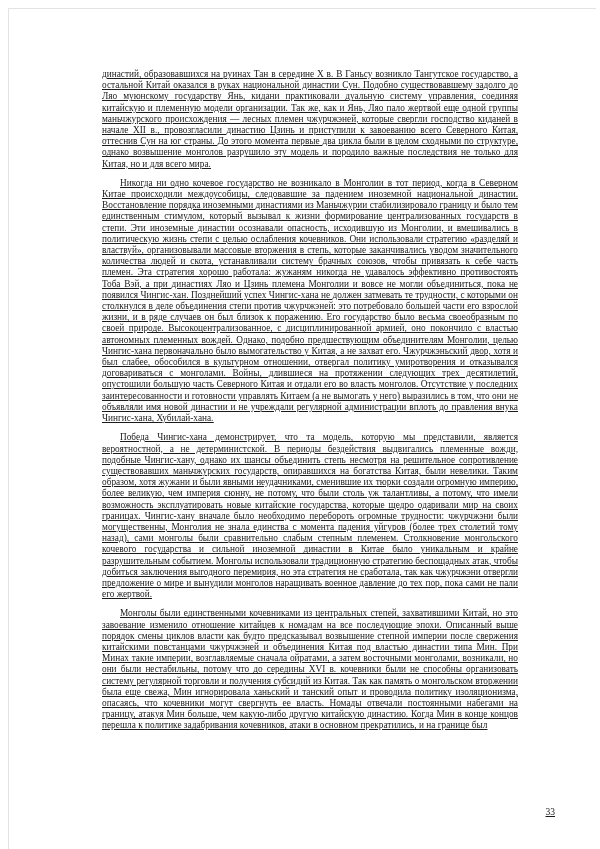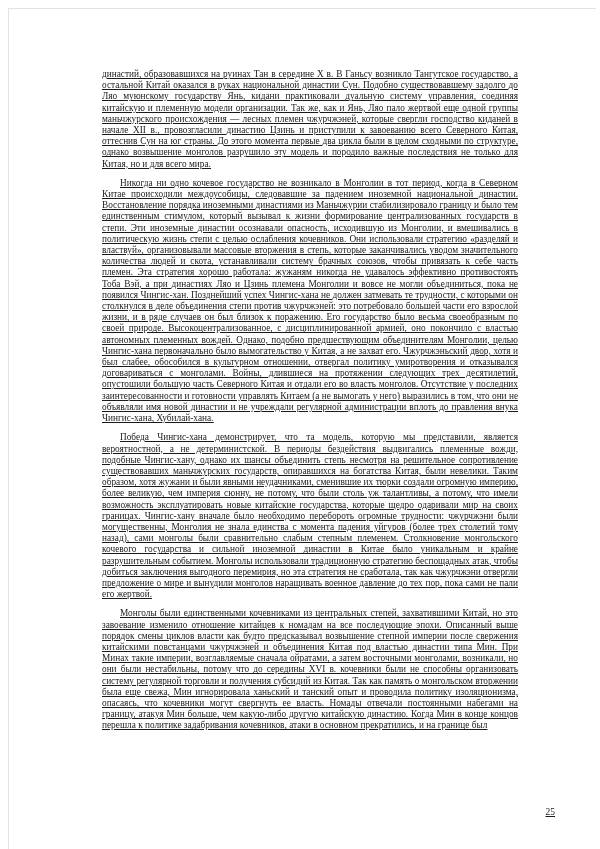--- a/index.html
+++ b/index.html
@@ -43,14 +43,14 @@
 </head>
 <body>
 
 <div class="page">
   <div class="text-block">
     <p class="no-indent">династий, образовавшихся на руинах Тан в середине X в. В Ганьсу возникло Тангутское государство, а остальной Китай оказался в руках национальной династии Сун. Подобно существовавшему задолго до Ляо муюнскому государству Янь, кидани практиковали дуальную систему управления, соединяя китайскую и племенную модели организации. Так же, как и Янь, Ляо пало жертвой еще одной группы маньчжурского происхождения — лесных племен чжурчжэней, которые свергли господство киданей в начале XII в., провозгласили династию Цзинь и приступили к завоеванию всего Северного Китая, оттеснив Сун на юг страны. До этого момента первые два цикла были в целом сходными по структуре, однако возвышение монголов разрушило эту модель и породило важные последствия не только для Китая, но и для всего мира.</p>
     <p>Никогда ни одно кочевое государство не возникало в Монголии в тот период, когда в Северном Китае происходили междоусобицы, следовавшие за падением иноземной национальной династии. Восстановление порядка иноземными династиями из Маньчжурии стабилизировало границу и было тем единственным стимулом, который вызывал к жизни формирование централизованных государств в степи. Эти иноземные династии осознавали опасность, исходившую из Монголии, и вмешивались в политическую жизнь степи с целью ослабления кочевников. Они использовали стратегию «разделяй и властвуй», организовывали массовые вторжения в степь, которые заканчивались уводом значительного количества людей и скота, устанавливали систему брачных союзов, чтобы привязать к себе часть племен. Эта стратегия хорошо работала: жужаням никогда не удавалось эффективно противостоять Тоба Вэй, а при династиях Ляо и Цзинь племена Монголии и вовсе не могли объединиться, пока не появился Чингис-хан. Позднейший успех Чингис-хана не должен затмевать те трудности, с которыми он столкнулся в деле объединения степи против чжурчжэней: это потребовало большей части его взрослой жизни, и в ряде случаев он был близок к поражению. Его государство было весьма своеобразным по своей природе. Высокоцентрализованное, с дисциплинированной армией, оно покончило с властью автономных племенных вождей. Однако, подобно предшествующим объединителям Монголии, целью Чингис-хана первоначально было вымогательство у Китая, а не захват его. Чжурчжэньский двор, хотя и был слабее, обособился в культурном отношении, отвергал политику умиротворения и отказывался договариваться с монголами. Войны, длившиеся на протяжении следующих трех десятилетий, опустошили большую часть Северного Китая и отдали его во власть монголов. Отсутствие у последних заинтересованности и готовности управлять Китаем (а не вымогать у него) выразились в том, что они не объявляли имя новой династии и не учреждали регулярной администрации вплоть до правления внука Чингис-хана, Хубилай-хана.</p>
     <p>Победа Чингис-хана демонстрирует, что та модель, которую мы представили, является вероятностной, а не детерминистской. В периоды бездействия выдвигались племенные вожди, подобные Чингис-хану, однако их шансы объединить степь несмотря на решительное сопротивление существовавших маньчжурских государств, опиравшихся на богатства Китая, были невелики. Таким образом, хотя жужани и были явными неудачниками, сменившие их тюрки создали огромную империю, более великую, чем империя сюнну, не потому, что были столь уж талантливы, а потому, что имели возможность эксплуатировать новые китайские государства, которые щедро одаривали мир на своих границах. Чингис-хану вначале было необходимо перебороть огромные трудности: чжурчжэни были могущественны, Монголия не знала единства с момента падения уйгуров (более трех столетий тому назад), сами монголы были сравнительно слабым степным племенем. Столкновение монгольского кочевого государства и сильной иноземной династии в Китае было уникальным и крайне разрушительным событием. Монголы использовали традиционную стратегию беспощадных атак, чтобы добиться заключения выгодного перемирия, но эта стратегия не сработала, так как чжурчжэни отвергли предложение о мире и вынудили монголов наращивать военное давление до тех пор, пока сами не пали его жертвой.</p>
     <p>Монголы были единственными кочевниками из центральных степей, захватившими Китай, но это завоевание изменило отношение китайцев к номадам на все последующие эпохи. Описанный выше порядок смены циклов власти как будто предсказывал возвышение степной империи после свержения китайскими повстанцами чжурчжэней и объединения Китая под властью династии типа Мин. При Минах такие империи, возглавляемые сначала ойратами, а затем восточными монголами, возникали, но они были нестабильны, потому что до середины XVI в. кочевники были не способны организовать систему регулярной торговли и получения субсидий из Китая. Так как память о монгольском вторжении была еще свежа, Мин игнорировала ханьский и танский опыт и проводила политику изоляционизма, опасаясь, что кочевники могут свергнуть ее власть. Номады отвечали постоянными набегами на границу, атакуя Мин больше, чем какую-либо другую китайскую династию. Когда Мин в конце концов перешла к политике задабривания кочевников, атаки в основном прекратились, и на границе был</p>
   </div>
-  <div class="page-number">25</div>
+  <div class="page-number">33</div>
 </div>
 
 </body></html>

